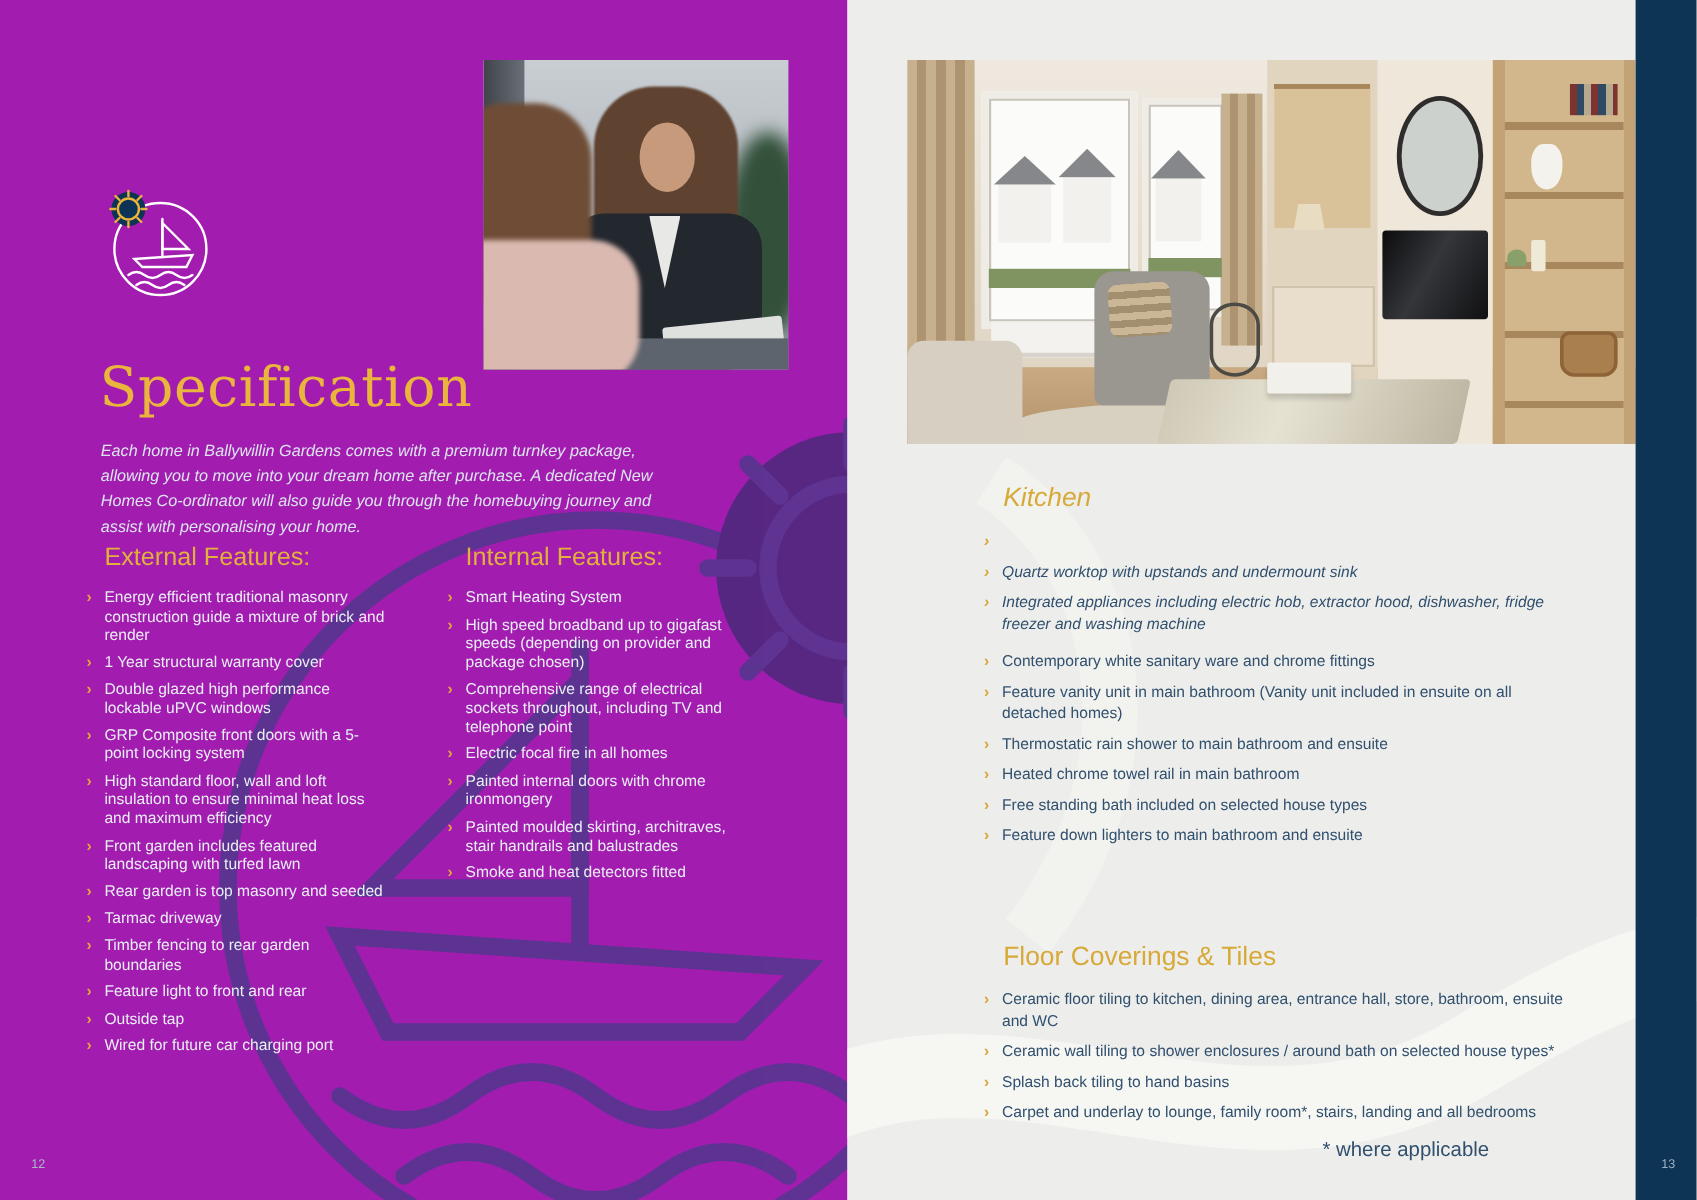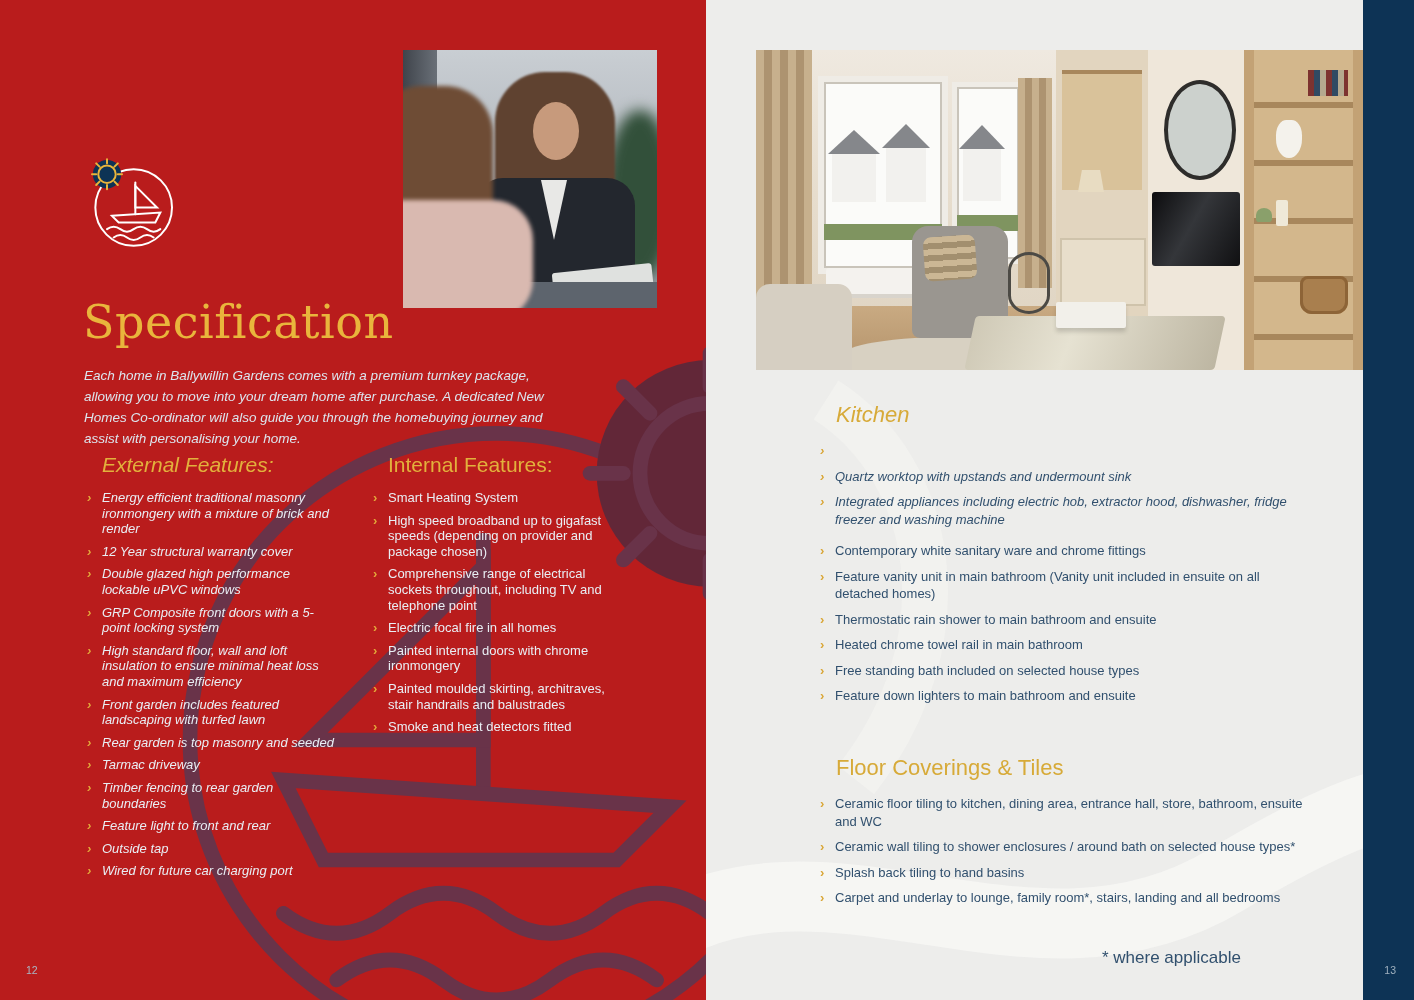--- a/index.html
+++ b/index.html
@@ -1,33 +1,33 @@
 <!DOCTYPE html>
 <html><head>
 <meta charset="utf-8">
 <style>
   html,body{margin:0;padding:0;background:#222;}
   .spread{position:relative;width:1414px;height:1000px;overflow:hidden;
           font-family:"Liberation Sans",sans-serif;background:#ededeb;}
 
   
   .page-left{position:absolute;left:0;top:0;width:749px;height:1000px;
-             background:#b91c1c;overflow:hidden;}
+             background:#a21caf;overflow:hidden;}
   .gutter{position:absolute;right:0;top:0;width:2px;height:100%;
           background:rgba(130,180,225,.35);}
   .watermark-left{position:absolute;left:110px;top:300px;width:800px;height:800px;
                   opacity:.5;transform:scaleX(-1);}
   .brand-icon{position:absolute;left:82px;top:150px;width:100px;height:105px;}
   .page-title{position:absolute;left:83px;top:264px;
               font-family:"DejaVu Serif","Liberation Serif",serif;
               font-size:46px;font-weight:400;color:#e9b53c;letter-spacing:.5px;}
   .intro{position:absolute;left:84px;top:351px;width:478px;
          font-size:13.5px;font-style:italic;line-height:1.56;color:#dce5ee;}
   .col{position:absolute;width:252px;}
-  .col-external{left:87px;top:453px;font-style:italic;}
+  .col-external{left:72px;top:453px;}
   .col-internal{left:373px;top:453px;width:242px;}
   .col-heading{margin:0 0 13px 15px;font-size:21px;font-weight:500;color:#e2b13c;}
   ul.features{list-style:none;margin:0;padding:0;}
   ul.features li{display:flex;margin-bottom:7px;}
   .chev{flex:0 0 15px;font-weight:700;color:#e2a93a;font-size:13px;line-height:15.5px;}
   .feat-text{font-size:13px;line-height:1.2;color:#e9eef4;}
   .pageno{position:absolute;font-size:10.5px;color:#a9b7c4;}
   .pageno-left{left:26px;bottom:24px;}
 
   
@@ -60,21 +60,21 @@
   .watermark-right{position:absolute;left:0;top:0;width:708px;height:1000px;}
   .edge-strip{position:absolute;right:0;top:0;width:51px;height:1000px;background:#0d3355;}
   .pageno-right{right:18px;bottom:24px;color:#9fb0be;}
   .rsection{position:absolute;left:114px;width:486px;}
   .rsection .col-heading{margin:0 0 14px 16px;font-size:22px;color:#d7aa38;}
   .rsection .feat-text{color:#31506e;line-height:1.35;}
   .rsection .chev{color:#d9a636;line-height:17.5px;}
   .rsection ul.features li{margin-bottom:8px;}
   .sec-kitchen{top:402px;font-style:italic;}
   .sec-bath{top:542px;}
-  .sec-floor{top:755px;}
+  .sec-floor{top:784px;}
   .footnote{position:absolute;left:396px;top:948px;font-size:17px;color:#31506e;}
 
   
   .living-photo{position:absolute;left:50px;top:50px;width:607px;height:320px;overflow:hidden;
                 background:linear-gradient(180deg,#efe9e0 0%,#e7ddcd 45%,#ddd2c0 100%);}
   .lr-floor{position:absolute;left:0;bottom:0;width:100%;height:64px;
             background:linear-gradient(180deg,#c9aa82,#b3926a);}
   .lr-rug{position:absolute;left:90px;bottom:0;width:260px;height:34px;border-radius:50% 50% 0 0;
           background:#d8d1c2;}
   .lr-curtain-l{position:absolute;left:0;top:0;width:56px;height:256px;
@@ -196,26 +196,26 @@
     <h1 class="page-title">Specification</h1>
 
     <p class="intro">Each home in Ballywillin Gardens comes with a premium turnkey package, allowing you to move into your dream home after purchase. A dedicated New Homes Co-ordinator will also guide you through the homebuying journey and assist with personalising your home.</p>
 
     <section class="col col-external">
       <h2 class="col-heading">External Features:</h2>
       <ul class="features">
 
           <li>
             <span class="chev">›</span>
-            <span class="feat-text">Energy efficient traditional masonry ironmongery with a mixture of brick and render</span>
-          </li>
-
-          <li>
-            <span class="chev">›</span>
-            <span class="feat-text">12 Year structural warranty cover</span>
+            <span class="feat-text">Energy efficient traditional masonry construction guide a mixture of brick and render</span>
+          </li>
+
+          <li>
+            <span class="chev">›</span>
+            <span class="feat-text">1 Year structural warranty cover</span>
           </li>
 
           <li>
             <span class="chev">›</span>
             <span class="feat-text">Double glazed high performance lockable uPVC windows</span>
           </li>
 
           <li>
             <span class="chev">›</span>
             <span class="feat-text">GRP Composite front doors with a 5-point locking system</span>

